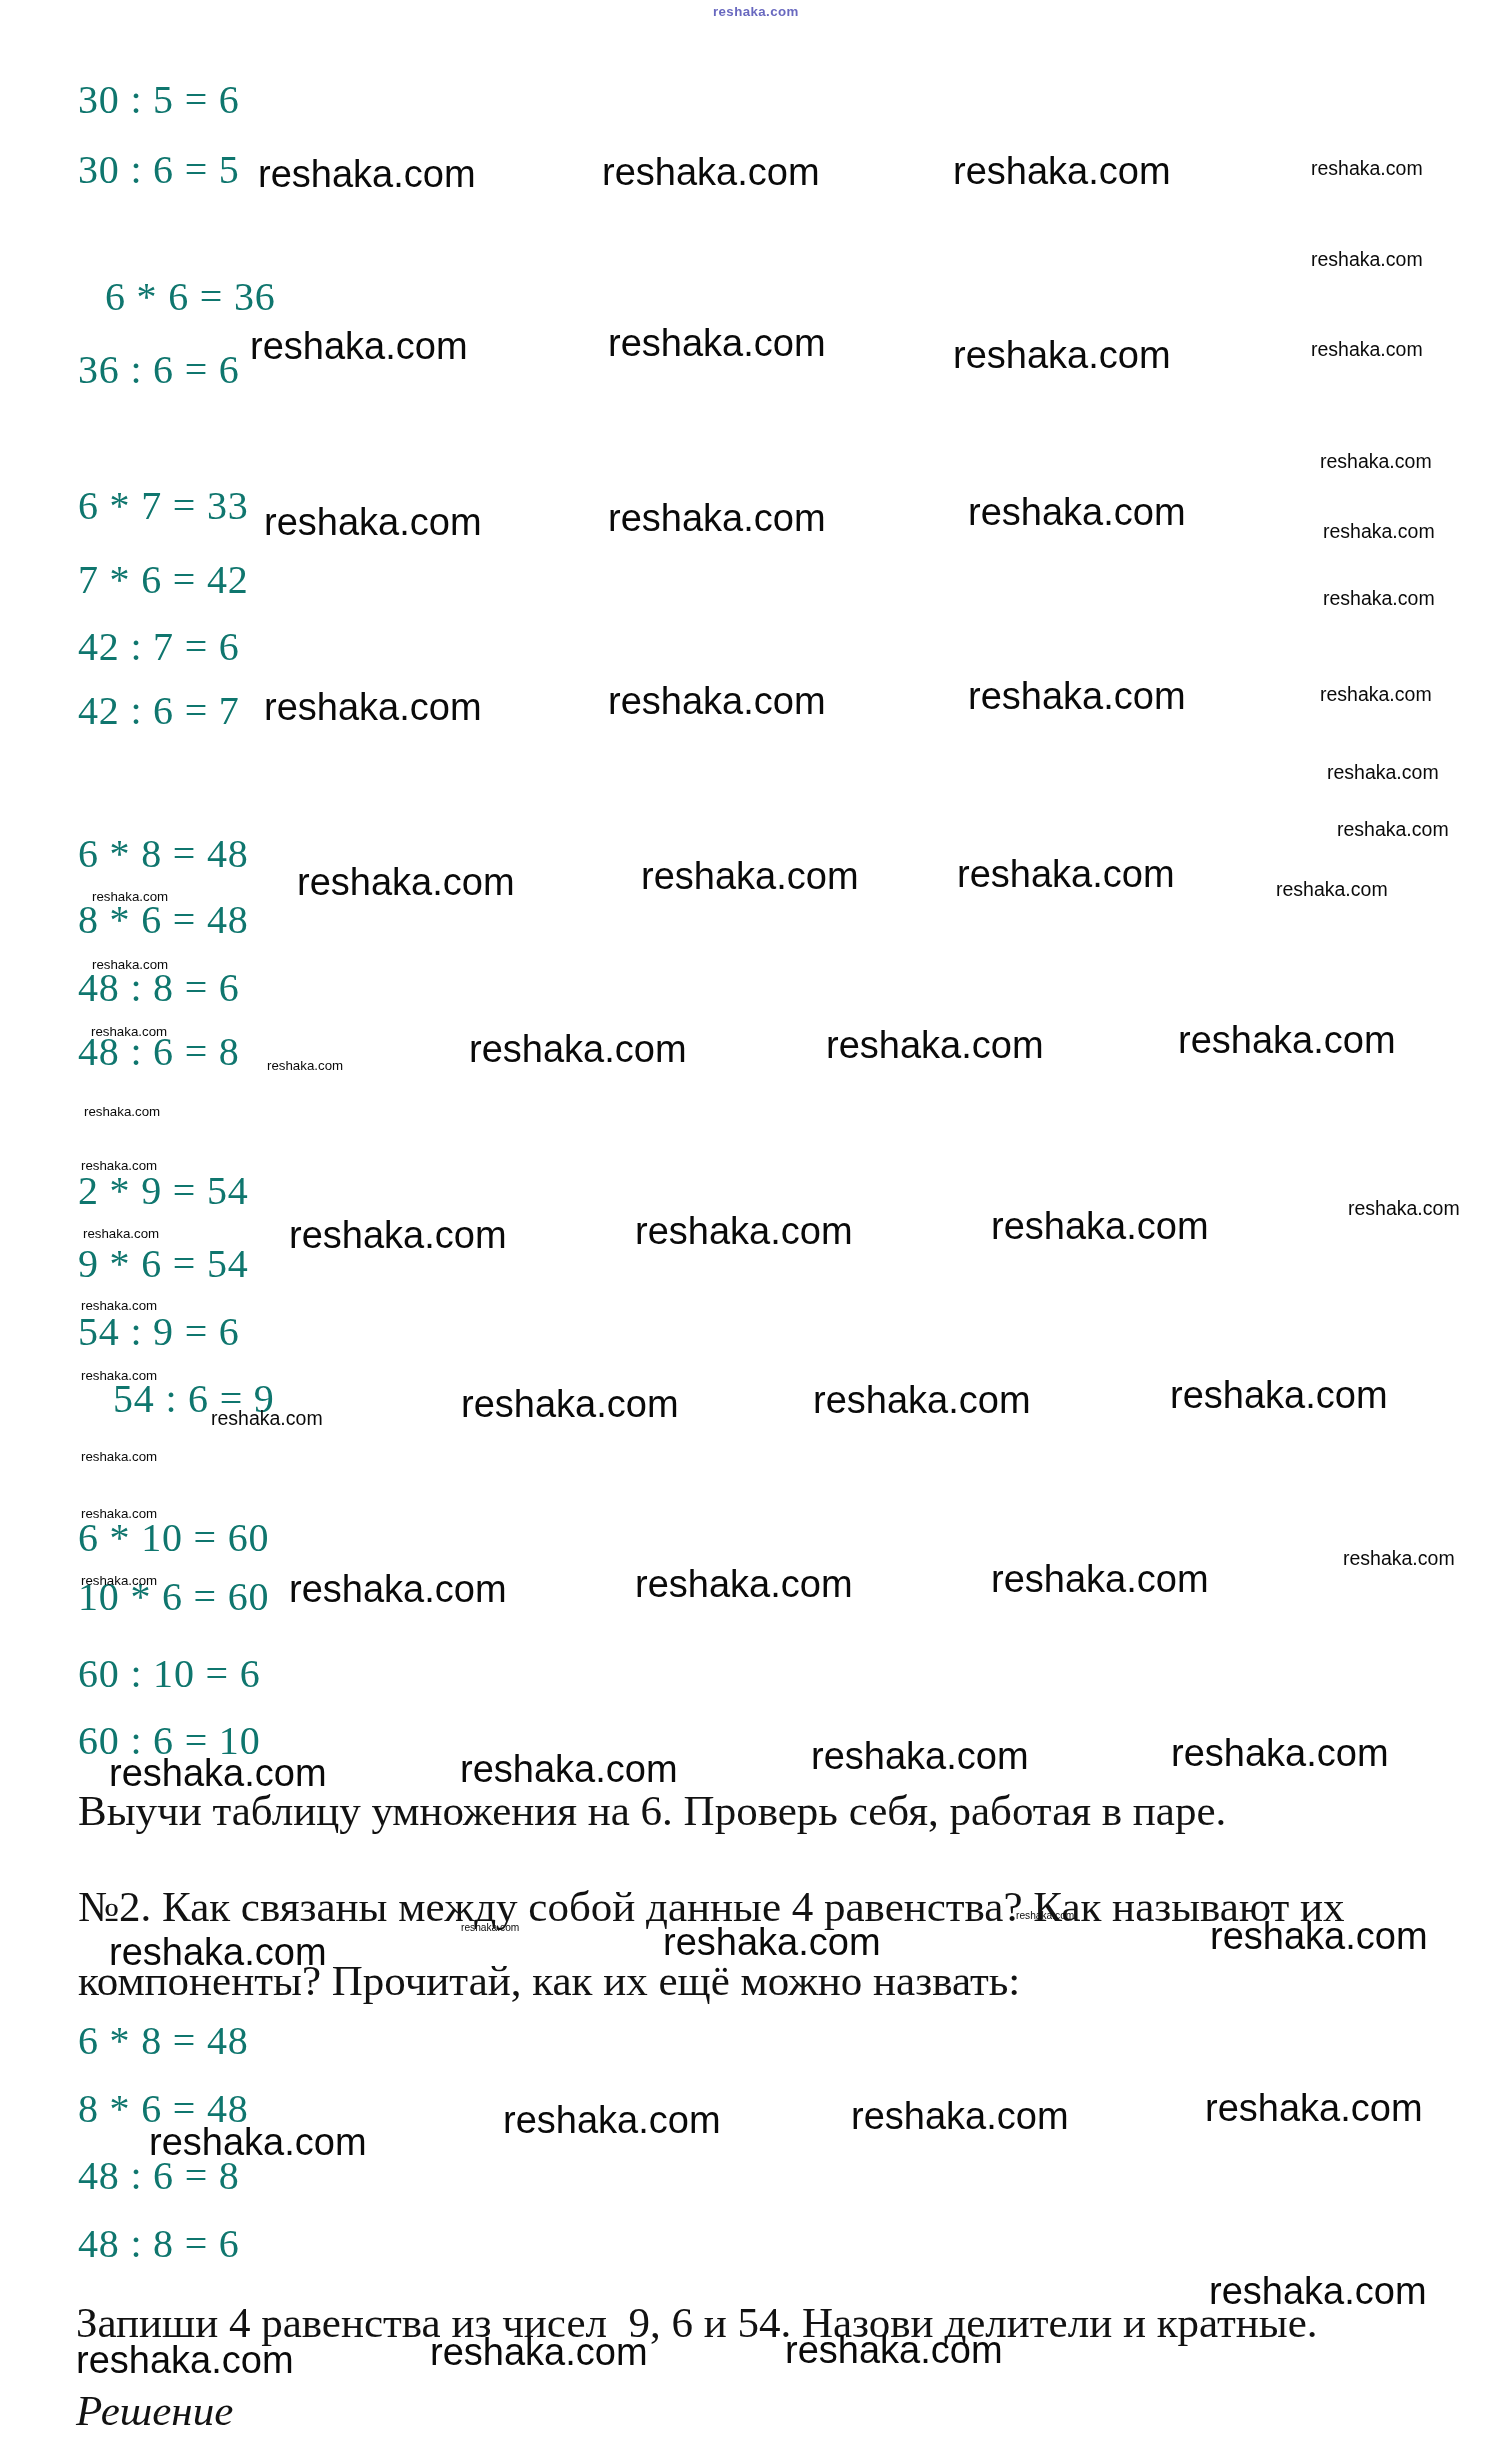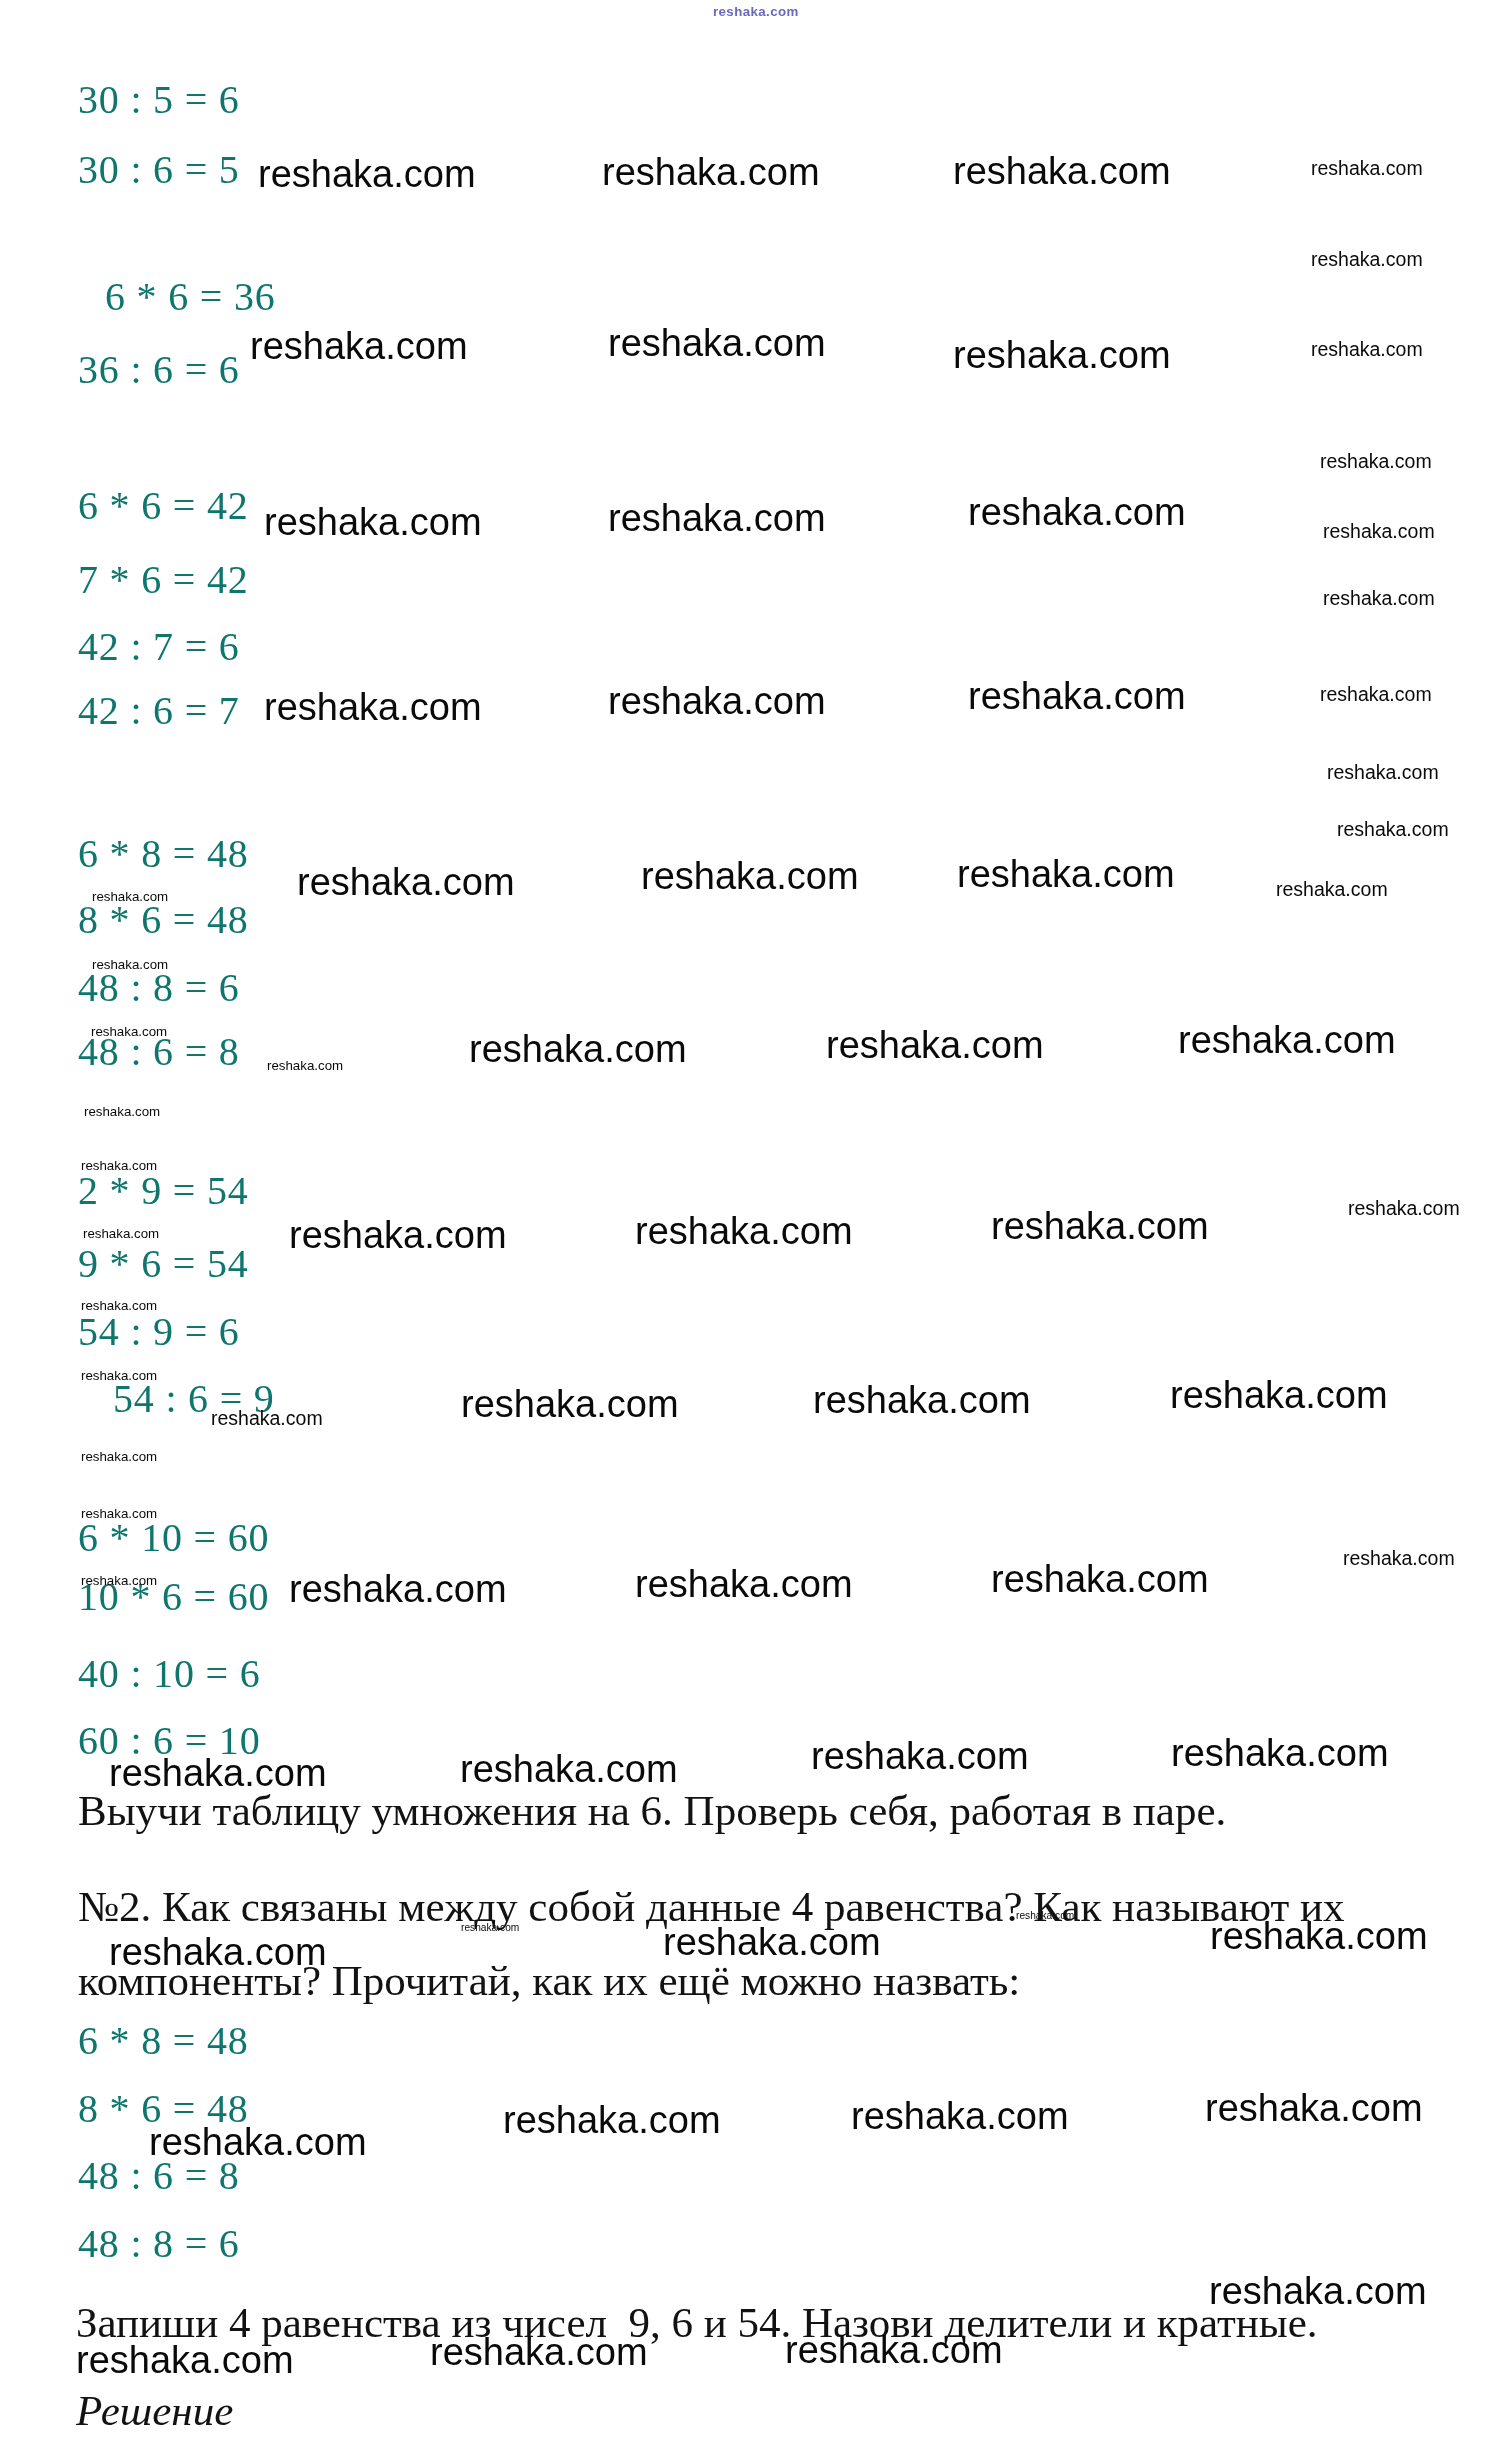--- a/index.html
+++ b/index.html
@@ -53,35 +53,35 @@
 </head>
 <body>
 
 <div class="page">
   <div class="logo-wm" style="left: 713px; top: 4.7px; color: rgb(67, 67, 176);">reshaka.com</div>
   <div id="equations-layer">
       <div class="eq" style="left: 78px; top: 77px;">30 : 5 = 6</div>
       <div class="eq" style="left: 78px; top: 147px;">30 : 6 = 5</div>
       <div class="eq" style="left: 78px; top: 274px; margin-left: 27px;">6 * 6 = 36</div>
       <div class="eq" style="left: 78px; top: 347px;">36 : 6 = 6</div>
-      <div class="eq" style="left: 78px; top: 483px;">6 * 6 = 42</div>
+      <div class="eq" style="left: 78px; top: 483px;">6 * 7 = 33</div>
       <div class="eq" style="left: 78px; top: 557px;">7 * 6 = 42</div>
       <div class="eq" style="left: 78px; top: 624px;">42 : 7 = 6</div>
       <div class="eq" style="left: 78px; top: 688px;">42 : 6 = 7</div>
       <div class="eq" style="left: 78px; top: 831px;">6 * 8 = 48</div>
       <div class="eq" style="left: 78px; top: 897px;">8 * 6 = 48</div>
       <div class="eq" style="left: 78px; top: 965px;">48 : 8 = 6</div>
       <div class="eq" style="left: 78px; top: 1029px;">48 : 6 = 8</div>
       <div class="eq" style="left: 78px; top: 1168px;">2 * 9 = 54</div>
       <div class="eq" style="left: 78px; top: 1241px;">9 * 6 = 54</div>
       <div class="eq" style="left: 78px; top: 1309px;">54 : 9 = 6</div>
       <div class="eq" style="left: 78px; top: 1376px; margin-left: 35px;">54 : 6 = 9</div>
       <div class="eq" style="left: 78px; top: 1515px;">6 * 10 = 60</div>
       <div class="eq" style="left: 78px; top: 1574px;">10 * 6 = 60</div>
-      <div class="eq" style="left: 78px; top: 1651px;">40 : 10 = 6</div>
+      <div class="eq" style="left: 78px; top: 1651px;">60 : 10 = 6</div>
       <div class="eq" style="left: 78px; top: 1718px;">60 : 6 = 10</div>
       <div class="eq" style="left: 78px; top: 2018px;">6 * 8 = 48</div>
       <div class="eq" style="left: 78px; top: 2086px;">8 * 6 = 48</div>
       <div class="eq" style="left: 78px; top: 2153px;">48 : 6 = 8</div>
       <div class="eq" style="left: 78px; top: 2221px;">48 : 8 = 6</div>
     </div>
   <div id="paragraphs-layer">
       <div class="para" style="left: 78px; top: 1786px;">Выучи таблицу умножения на 6. Проверь себя, работая в паре.</div>
       <div class="para" style="left: 78px; top: 1882px;">№2. Как связаны между собой данные 4 равенства? Как называют их</div>
       <div class="para" style="left: 78px; top: 1956px;">компоненты? Прочитай, как их ещё можно назвать:</div>

